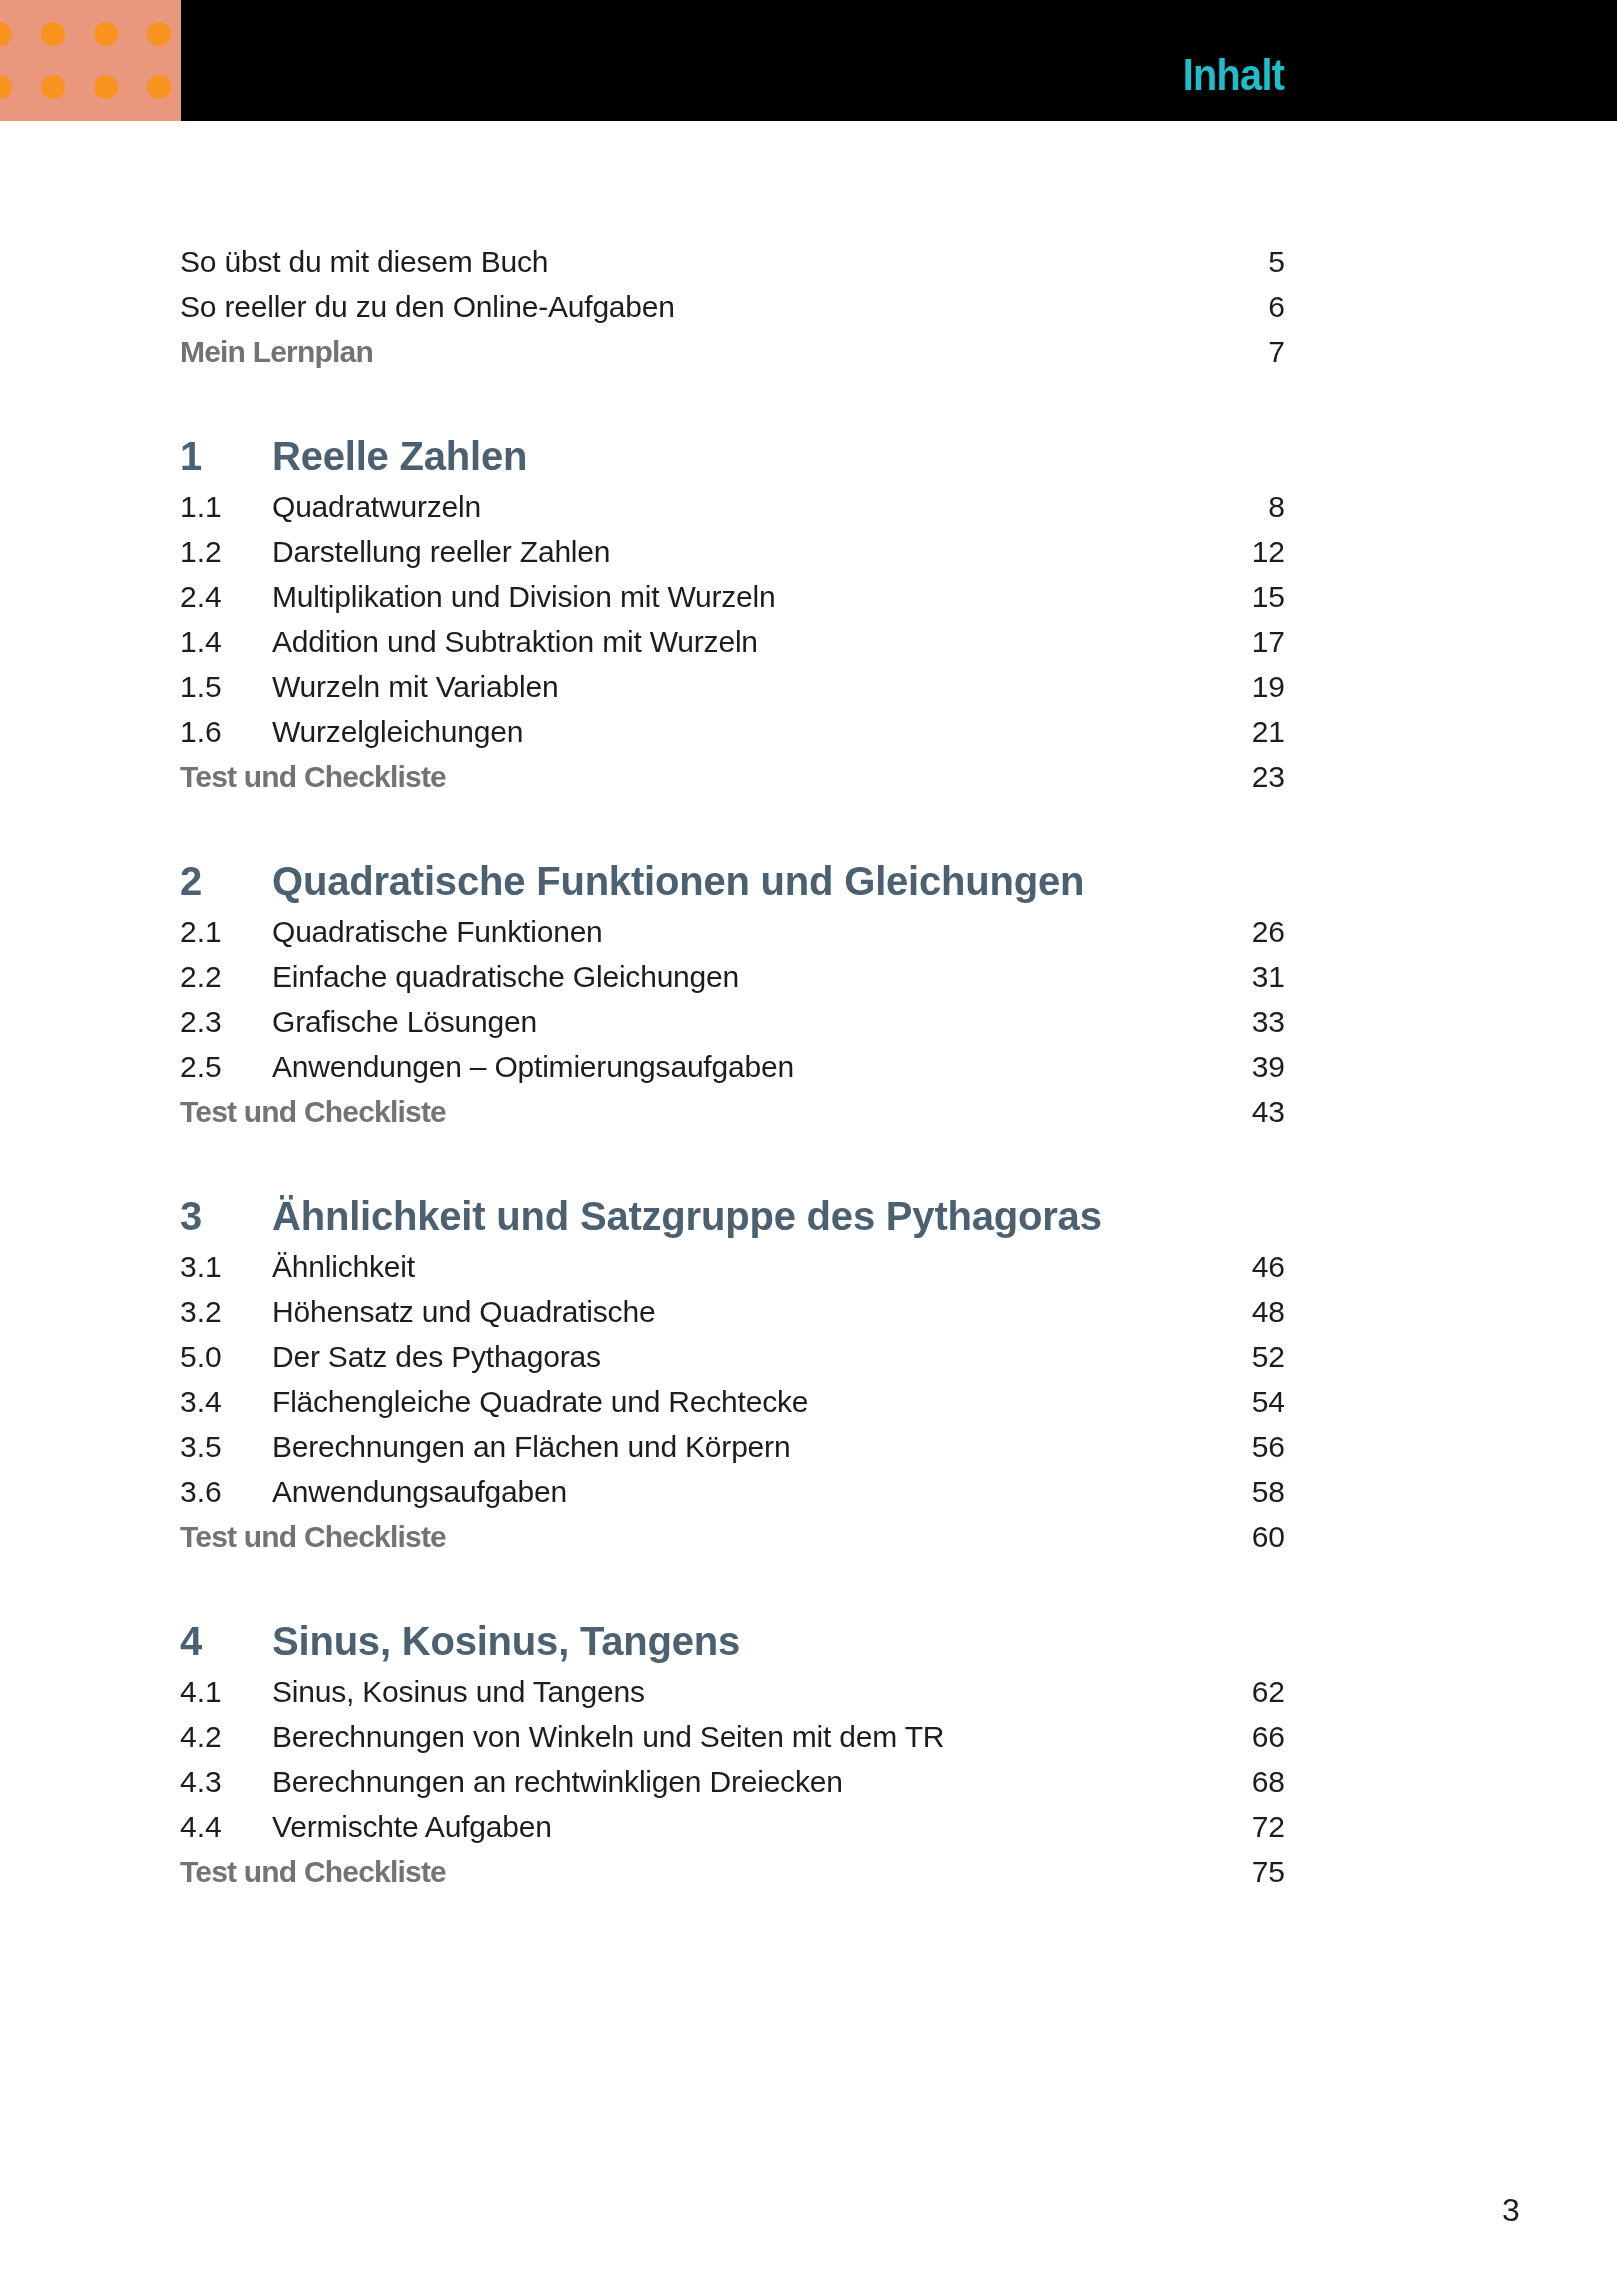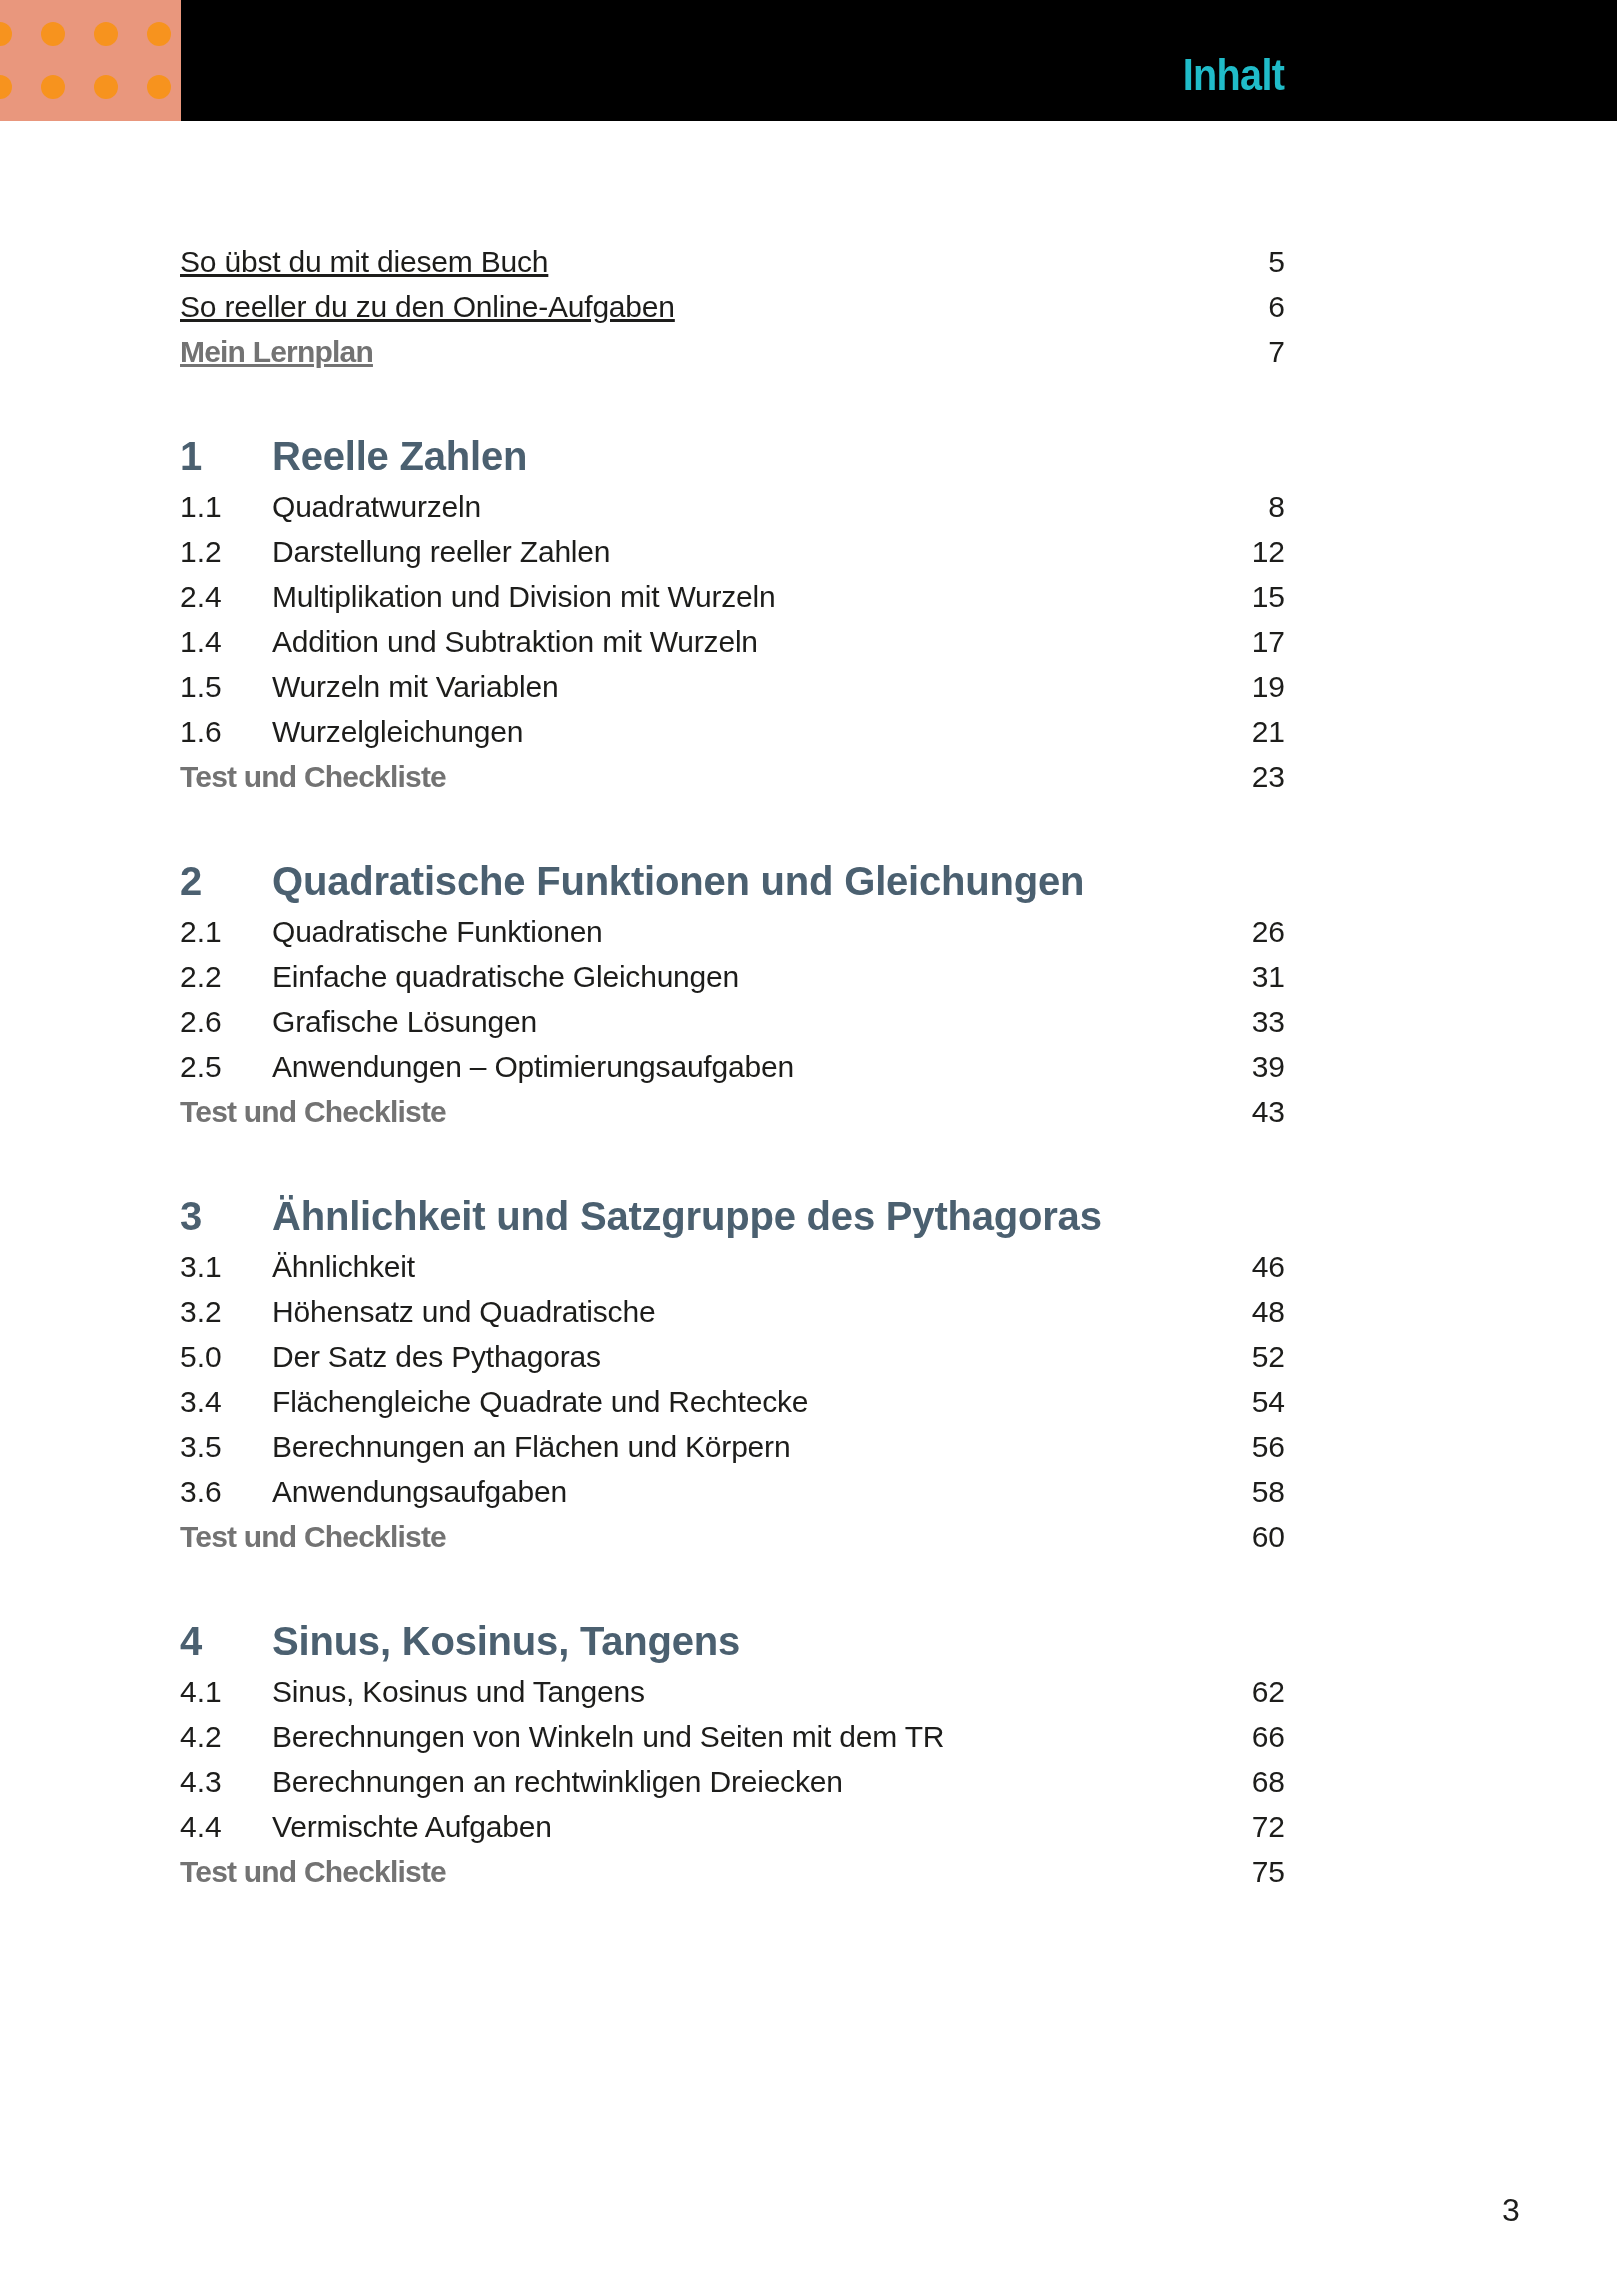--- a/index.html
+++ b/index.html
@@ -36,21 +36,21 @@
   }
   .row .num {
     position: absolute; left: 0; top: 0;
   }
   .row .title {
     position: absolute; left: 92px; top: 0;
   }
   .row .page {
     position: absolute; right: 0; top: 0;
   }
-  .row.intro .title { left: 0; text-decoration: underline; }
+  .row.intro .title { left: 0; }
   .row.teal .title { left: 0; color: #737373; font-weight: bold; letter-spacing: -0.8px; }
   .row.teal .page { color: #1d1d1b; font-weight: normal; }
   .chapter {
     position: relative; height: 48px; line-height: 48px;
     margin-top: 62px;
     font-size: 40px; font-weight: bold; color: #4b6070; white-space: nowrap;
     letter-spacing: -0.4px;
   }
   .chapter .num { position: absolute; left: 0; top: -4px; }
   .chapter .title { position: absolute; left: 92px; top: -4px; }
@@ -139,21 +139,21 @@
     <span class="num">2.1</span>
     <span class="title">Quadratische Funktionen</span>
     <span class="page">26</span>
   </div>
   <div class="row">
     <span class="num">2.2</span>
     <span class="title">Einfache quadratische Gleichungen</span>
     <span class="page">31</span>
   </div>
   <div class="row">
-    <span class="num">2.6</span>
+    <span class="num">2.3</span>
     <span class="title">Grafische Lösungen</span>
     <span class="page">33</span>
   </div>
   <div class="row">
     <span class="num">2.5</span>
     <span class="title">Anwendungen – Optimierungsaufgaben</span>
     <span class="page">39</span>
   </div>
   <div class="row teal">
     <span class="title">Test und Checkliste</span>

